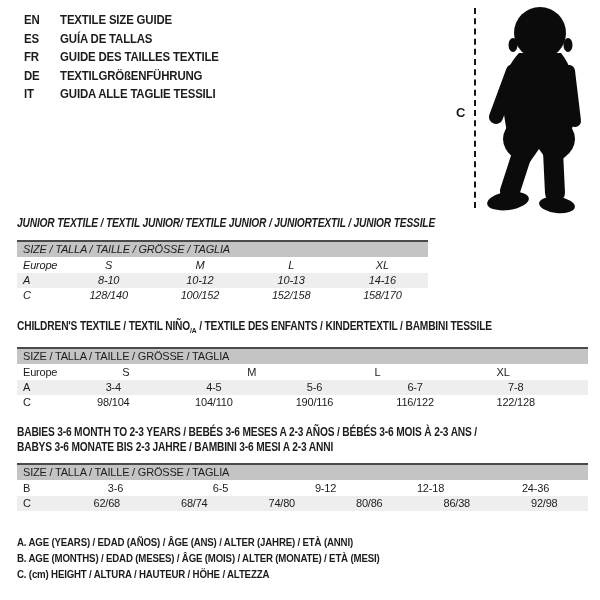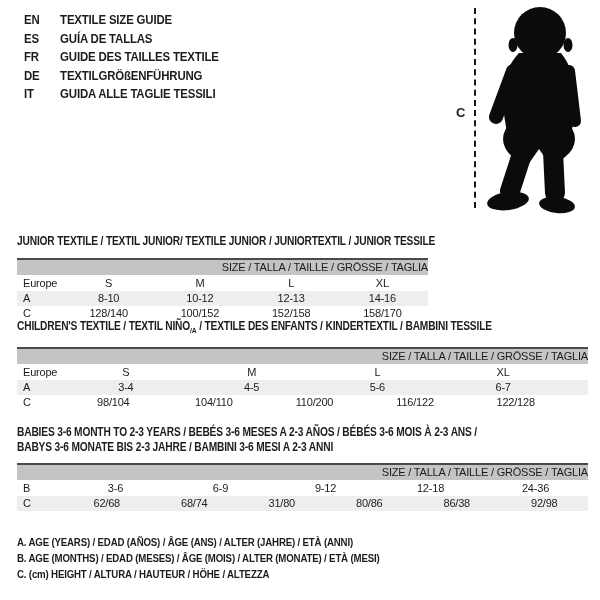--- a/index.html
+++ b/index.html
@@ -18,34 +18,34 @@
   
   .figure { position:absolute; top:5px; left:450px; width:148px; height:212px; }
   .dash-line {
     position:absolute; left:24px; top:3px; height:200px; width:0;
     border-left:2px dashed #161616;
   }
   .figure-label { position:absolute; left:6px; top:100px; font-weight:bold; font-size:13px; }
   .figure svg { position:absolute; left:33px; top:0; }
   
   .section { position:absolute; left:17px; }
-  .sec1 { top:235px; width:411px; }
+  .sec1 { top:217px; width:411px;font-style:italic; }
   .sec2 { top:320px; width:571px; }
   .sec3 { top:425px; width:571px; }
   .tbl-title {
     font-weight:bold; font-size:12px; line-height:13px; letter-spacing:-0.2px;
     margin-bottom:10px; transform:scaleX(0.85); transform-origin:left top;
     white-space:nowrap;
   }
   .tbl-title.two-line { line-height:15px; margin-bottom:8px; }
   .tbl-title .sub { font-size:8px; }
   .size-bar {
     border-top:2px solid #4a4a4a; background:#c4c4c4;
     font-size:11px; height:15px; line-height:15px; padding-left:6px;
-    letter-spacing:-0.2px; white-space:nowrap;text-align:right;
+    letter-spacing:-0.2px; white-space:nowrap;
   }
   .trow { display:flex; height:15px; line-height:15px; font-size:11px; letter-spacing:-0.2px; }
   .trow.tall { height:16px; line-height:17px; }
   .trow.alt { background:#eeeeee; }
   .tlabel { width:40px; padding-left:6px; flex:none; }
   .tcell { flex:1; text-align:center; }
   .sec2 .trow { padding-right:22px; }
   
   .footnotes { position:absolute; left:17px; top:534px; }
   .footnote {
@@ -109,21 +109,21 @@
       <span class="tlabel">Europe</span>
       <span class="tcell">S</span>
       <span class="tcell">M</span>
       <span class="tcell">L</span>
       <span class="tcell">XL</span>
     </div>
     <div class="trow alt">
       <span class="tlabel">A</span>
       <span class="tcell">8-10</span>
       <span class="tcell">10-12</span>
-      <span class="tcell">12-13</span>
+      <span class="tcell">10-13</span>
       <span class="tcell">14-16</span>
     </div>
     <div class="trow">
       <span class="tlabel">C</span>
       <span class="tcell">128/140</span>
       <span class="tcell">100/152</span>
       <span class="tcell">152/158</span>
       <span class="tcell">158/170</span>
     </div>
   </div>
@@ -137,50 +137,51 @@
       <span class="tcell">M</span>
       <span class="tcell">L</span>
       <span class="tcell">XL</span>
     </div>
     <div class="trow alt">
       <span class="tlabel">A</span>
       <span class="tcell">3-4</span>
       <span class="tcell">4-5</span>
       <span class="tcell">5-6</span>
       <span class="tcell">6-7</span>
+      <span class="tcell">7-8</span>
     </div>
     <div class="trow">
       <span class="tlabel">C</span>
       <span class="tcell">98/104</span>
       <span class="tcell">104/110</span>
-      <span class="tcell">110/200</span>
+      <span class="tcell">190/116</span>
       <span class="tcell">116/122</span>
       <span class="tcell">122/128</span>
     </div>
   </div>
 
   <div class="section sec3">
     <div class="tbl-title two-line">
       <div>BABIES 3-6 MONTH TO 2-3 YEARS / BEBÉS 3-6 MESES A 2-3 AÑOS / BÉBÉS 3-6 MOIS À 2-3 ANS /</div>
       <div>BABYS 3-6 MONATE BIS 2-3 JAHRE / BAMBINI 3-6 MESI A 2-3 ANNI</div>
     </div>
     <div class="size-bar">SIZE / TALLA / TAILLE / GRÖSSE / TAGLIA</div>
     <div class="trow tall">
       <span class="tlabel">B</span>
       <span class="tcell">3-6</span>
-      <span class="tcell">6-9</span>
+      <span class="tcell">6-5</span>
       <span class="tcell">9-12</span>
       <span class="tcell">12-18</span>
       <span class="tcell">24-36</span>
     </div>
     <div class="trow alt">
       <span class="tlabel">C</span>
       <span class="tcell">62/68</span>
       <span class="tcell">68/74</span>
-      <span class="tcell">31/80</span>
+      <span class="tcell">74/80</span>
       <span class="tcell">80/86</span>
       <span class="tcell">86/38</span>
       <span class="tcell">92/98</span>
     </div>
   </div>
 
   <div class="footnotes">
     <div class="footnote">A. AGE (YEARS) / EDAD (AÑOS) / ÂGE (ANS) / ALTER (JAHRE) / ETÀ (ANNI)</div>
     <div class="footnote">B. AGE (MONTHS) / EDAD (MESES) / ÂGE (MOIS) / ALTER (MONATE) / ETÀ (MESI)</div>
     <div class="footnote">C. (cm) HEIGHT / ALTURA / HAUTEUR / HÖHE / ALTEZZA</div>

